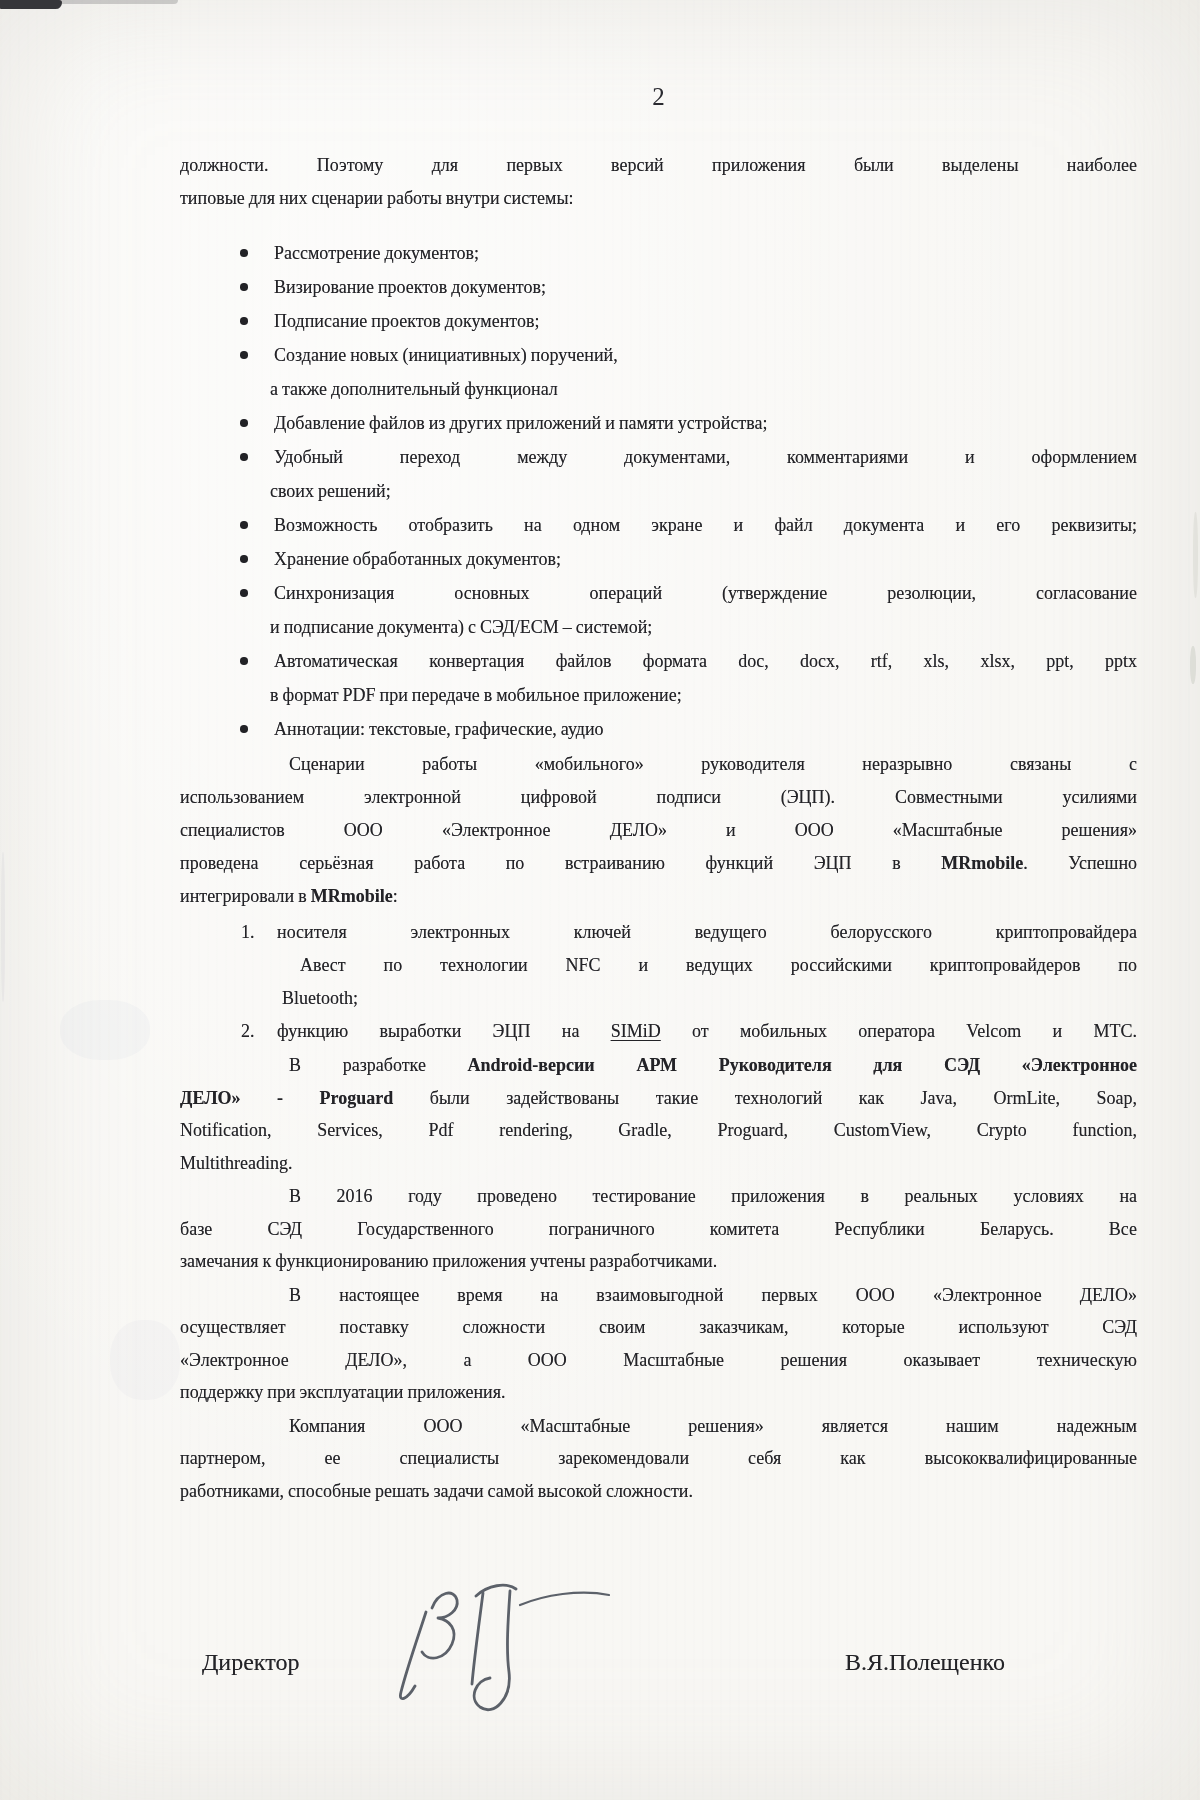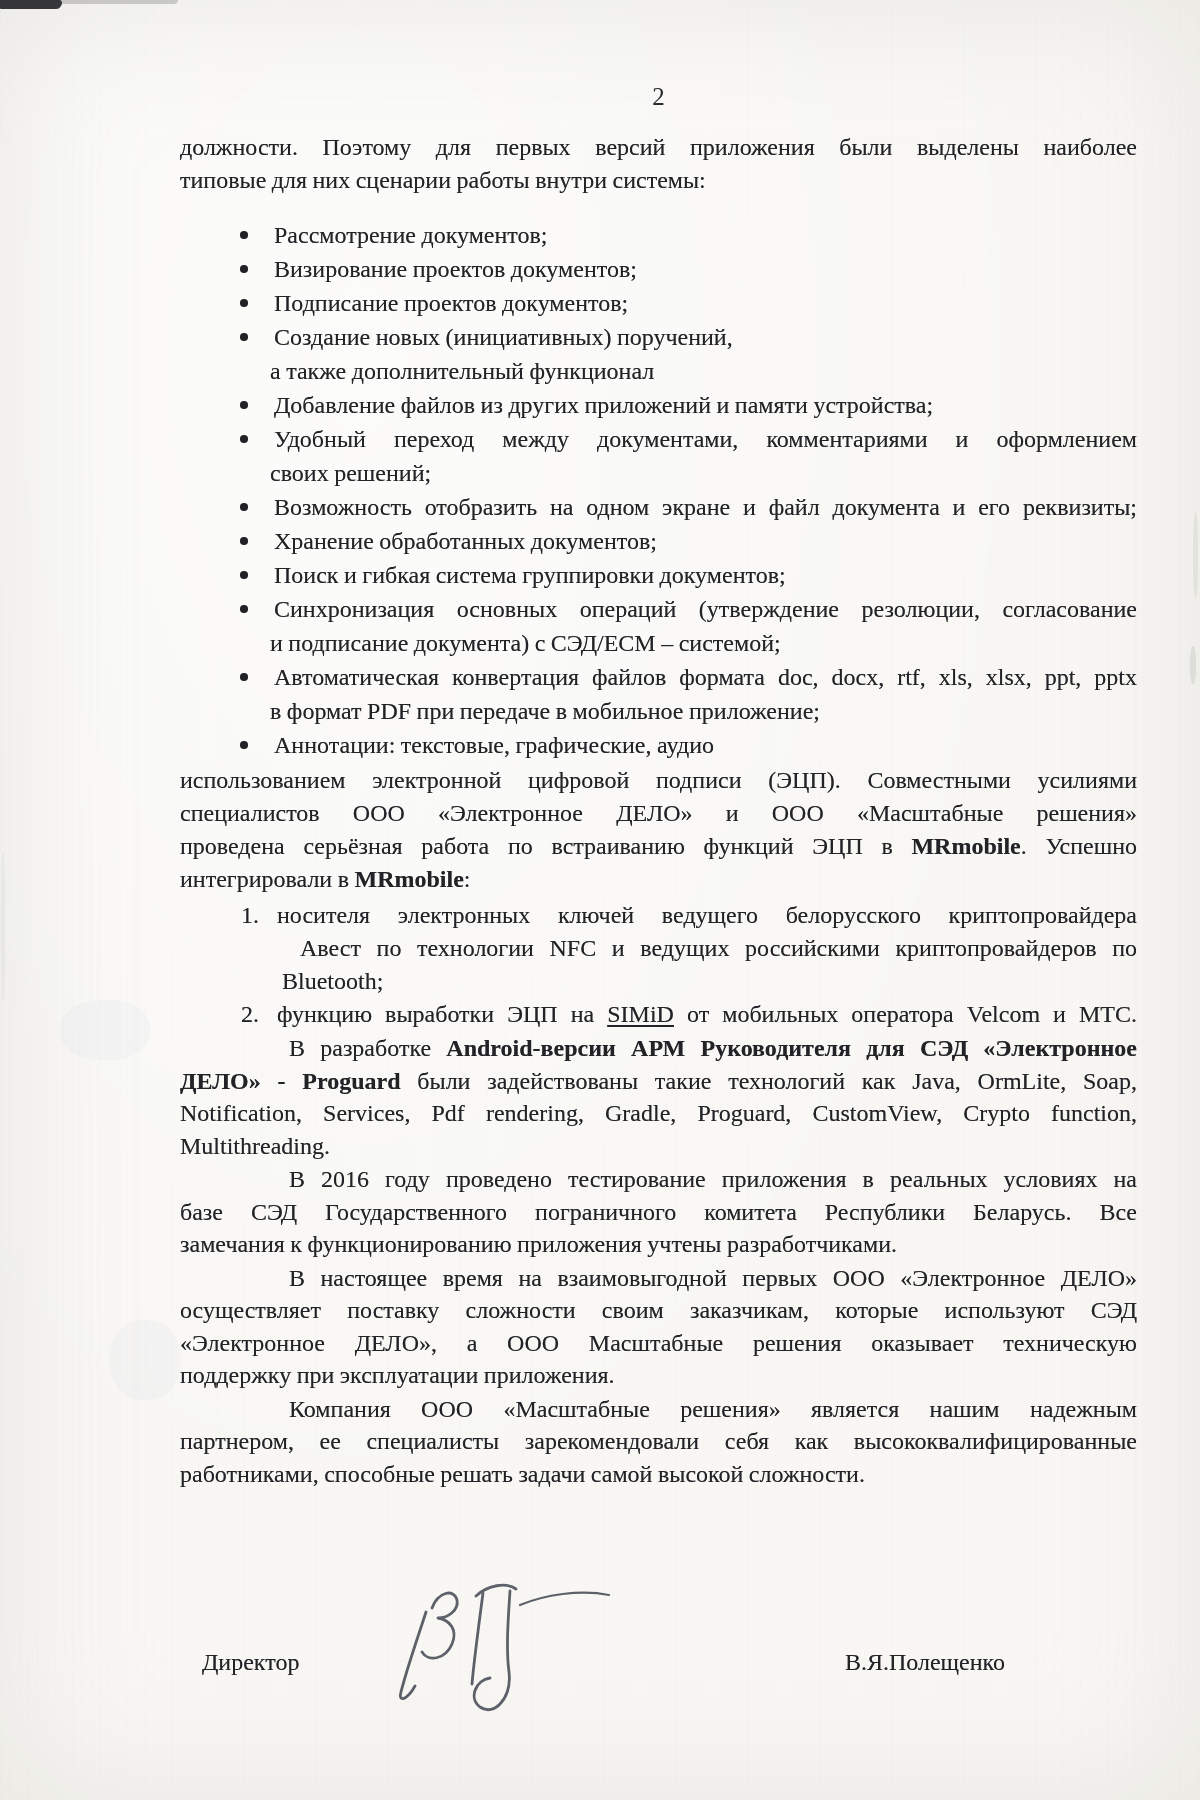--- a/index.html
+++ b/index.html
@@ -32,22 +32,22 @@
   .speck.sp4{left:60px;top:1000px;width:90px;height:60px;background:rgba(140,150,190,.05);}
   .speck.sp5{left:110px;top:1320px;width:70px;height:80px;background:rgba(140,150,190,.045);}
   
   .page-number{
     position:absolute;left:180px;top:82px;width:957px;
     text-align:center;font-size:25px;line-height:30px;
     color:#2a2a30;
   }
   
   .doc-body{
-    position:absolute;left:180px;top:131px;width:957px;
-    font-size:24px;
+    position:absolute;left:180px;top:149px;width:957px;
+    font-size:18px;
     word-spacing:-0.5px;
     text-shadow:0 0 .45px rgba(20,20,30,.45);
   }
   .blk{position:relative;}
   .blk-p1{line-height:33px;}
   .blk-bullets{line-height:34px;margin-top:21px;}
   .blk-paraA{line-height:33px;margin-top:2px;}
   .blk-nums{line-height:33px;margin-top:3px;}
   .blk-para{line-height:32.5px;margin-top:1px;}
   .line{position:relative;text-align:left;}
@@ -99,28 +99,28 @@
         <div class="line ind-btext"><span class="mk mk-dot"></span><span>Рассмотрение документов;</span></div>
         <div class="line ind-btext"><span class="mk mk-dot"></span><span>Визирование проектов документов;</span></div>
         <div class="line ind-btext"><span class="mk mk-dot"></span><span>Подписание проектов документов;</span></div>
         <div class="line ind-btext"><span class="mk mk-dot"></span><span>Создание новых (инициативных) поручений,</span></div>
         <div class="line ind-bcont"><span>а также дополнительный функционал</span></div>
         <div class="line ind-btext"><span class="mk mk-dot"></span><span>Добавление файлов из других приложений и памяти устройства;</span></div>
         <div class="line ind-btext fill"><span class="mk mk-dot"></span><span>Удобный переход между документами, комментариями и оформлением</span></div>
         <div class="line ind-bcont"><span>своих решений;</span></div>
         <div class="line ind-btext fill"><span class="mk mk-dot"></span><span>Возможность отобразить на одном экране и файл документа и его реквизиты;</span></div>
         <div class="line ind-btext"><span class="mk mk-dot"></span><span>Хранение обработанных документов;</span></div>
-        <div class="line ind-btext"><span class="mk mk-dot"></span><span>Поиск и гибкая система группировки документов;</span></div>
         <div class="line ind-btext fill"><span class="mk mk-dot"></span><span>Синхронизация основных операций (утверждение резолюции, согласование</span></div>
         <div class="line ind-bcont"><span>и подписание документа) с СЭД/ЕСМ – системой;</span></div>
         <div class="line ind-btext fill"><span class="mk mk-dot"></span><span>Автоматическая конвертация файлов формата doc, docx, rtf, xls, xlsx, ppt, pptx</span></div>
         <div class="line ind-bcont"><span>в формат PDF при передаче в мобильное приложение;</span></div>
         <div class="line ind-btext"><span class="mk mk-dot"></span><span>Аннотации: текстовые, графические, аудио</span></div>
       </div>
       <div class="blk blk-paraA">
+        <div class="line ind-first fill"><span>Сценарии работы «мобильного» руководителя неразрывно связаны с</span></div>
         <div class="line ind-none fill"><span>использованием электронной цифровой подписи (ЭЦП). Совместными усилиями</span></div>
         <div class="line ind-none fill"><span>специалистов ООО «Электронное ДЕЛО» и ООО «Масштабные решения»</span></div>
         <div class="line ind-none fill"><span>проведена серьёзная работа по встраиванию функций ЭЦП в </span><span class="b">MRmobile</span><span>. Успешно</span></div>
         <div class="line ind-none"><span>интегрировали в </span><span class="b">MRmobile</span><span>:</span></div>
       </div>
       <div class="blk blk-nums">
         <div class="line ind-ntext fill"><span class="mk mk-num">1.</span><span>носителя электронных ключей ведущего белорусского криптопровайдера</span></div>
         <div class="line ind-ncont1 fill"><span>Авест по технологии NFC и ведущих российскими криптопровайдеров по</span></div>
         <div class="line ind-ncont2"><span>Bluetooth;</span></div>
         <div class="line ind-ntext fill"><span class="mk mk-num">2.</span><span>функцию выработки ЭЦП на </span><span class="u">SIMiD</span><span> от мобильных оператора Velcom и МТС.</span></div>

